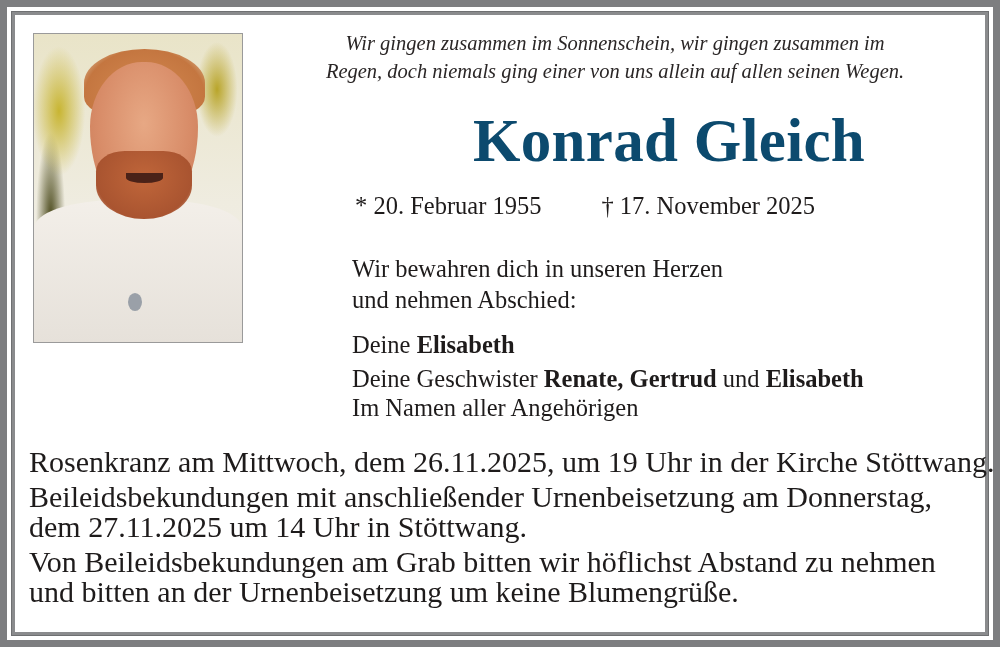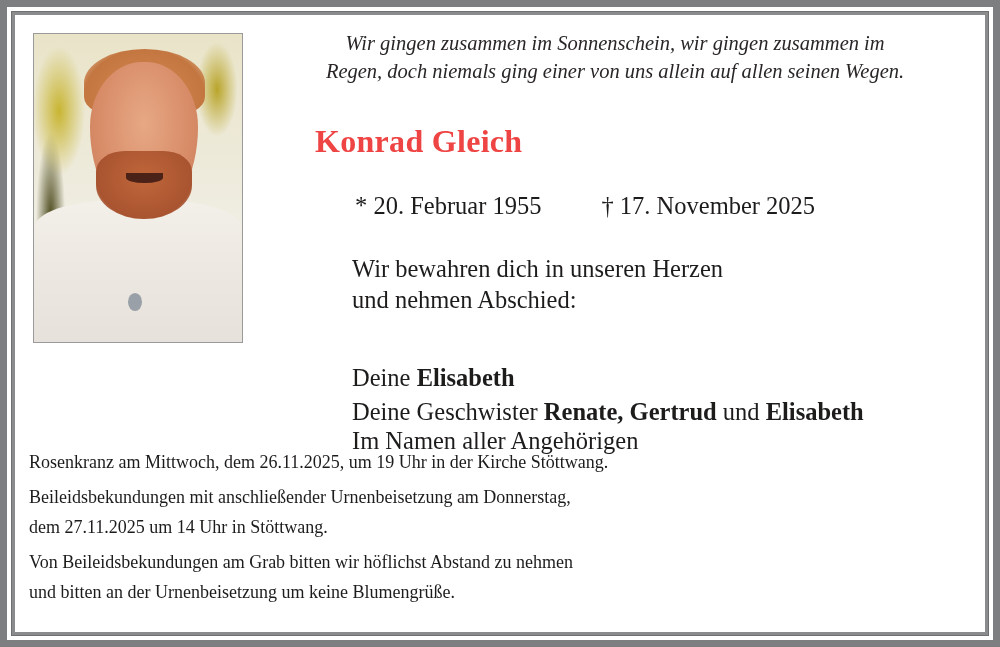--- a/index.html
+++ b/index.html
@@ -81,26 +81,26 @@
     left: 230px; width: 740px; top: 14px;
     text-align: center;
     font-style: italic;
     font-size: 20.5px;
     line-height: 28px;
     color: #2a2626;
   }
   .name {
     position: absolute;
     left: 300px; width: 550px; top: 96px;
-    text-align: left;
+    text-align: right;
     font-weight: bold;
-    font-size: 32px;
+    font-size: 61px;
     line-height: 60px;
     letter-spacing: 0.3px;
-    color: #ef4444;
+    color: #0c4a6e;
   }
   .nickname {
     position: absolute;
     left: 300px; width: 550px; top: 158px;
     text-align: center;
     font-weight: bold;
     font-size: 21px;
     line-height: 24px;
   }
   .dates {
@@ -116,28 +116,27 @@
     left: 337px; top: 238px;
     font-size: 24.5px;
     line-height: 31px;
   }
   .family {
     position: absolute;
     left: 337px; top: 315px;
     font-size: 24.5px;
     line-height: 29px;
     white-space: nowrap;
-    margin-top: 33px;
   }
   .family .line1 { margin-bottom: 5px; }
   .family b { font-weight: bold; }
   .details {
     position: absolute;
     left: 14px; top: 432px;
-    font-size: 18px;
+    font-size: 30px;
     line-height: 30px;
     white-space: nowrap;
   }
   .details .para { margin-bottom: 5px; }
 </style>
 </head>
 <body>
 
 <div class="white-gap"></div>
 <div class="inner-frame"></div>

